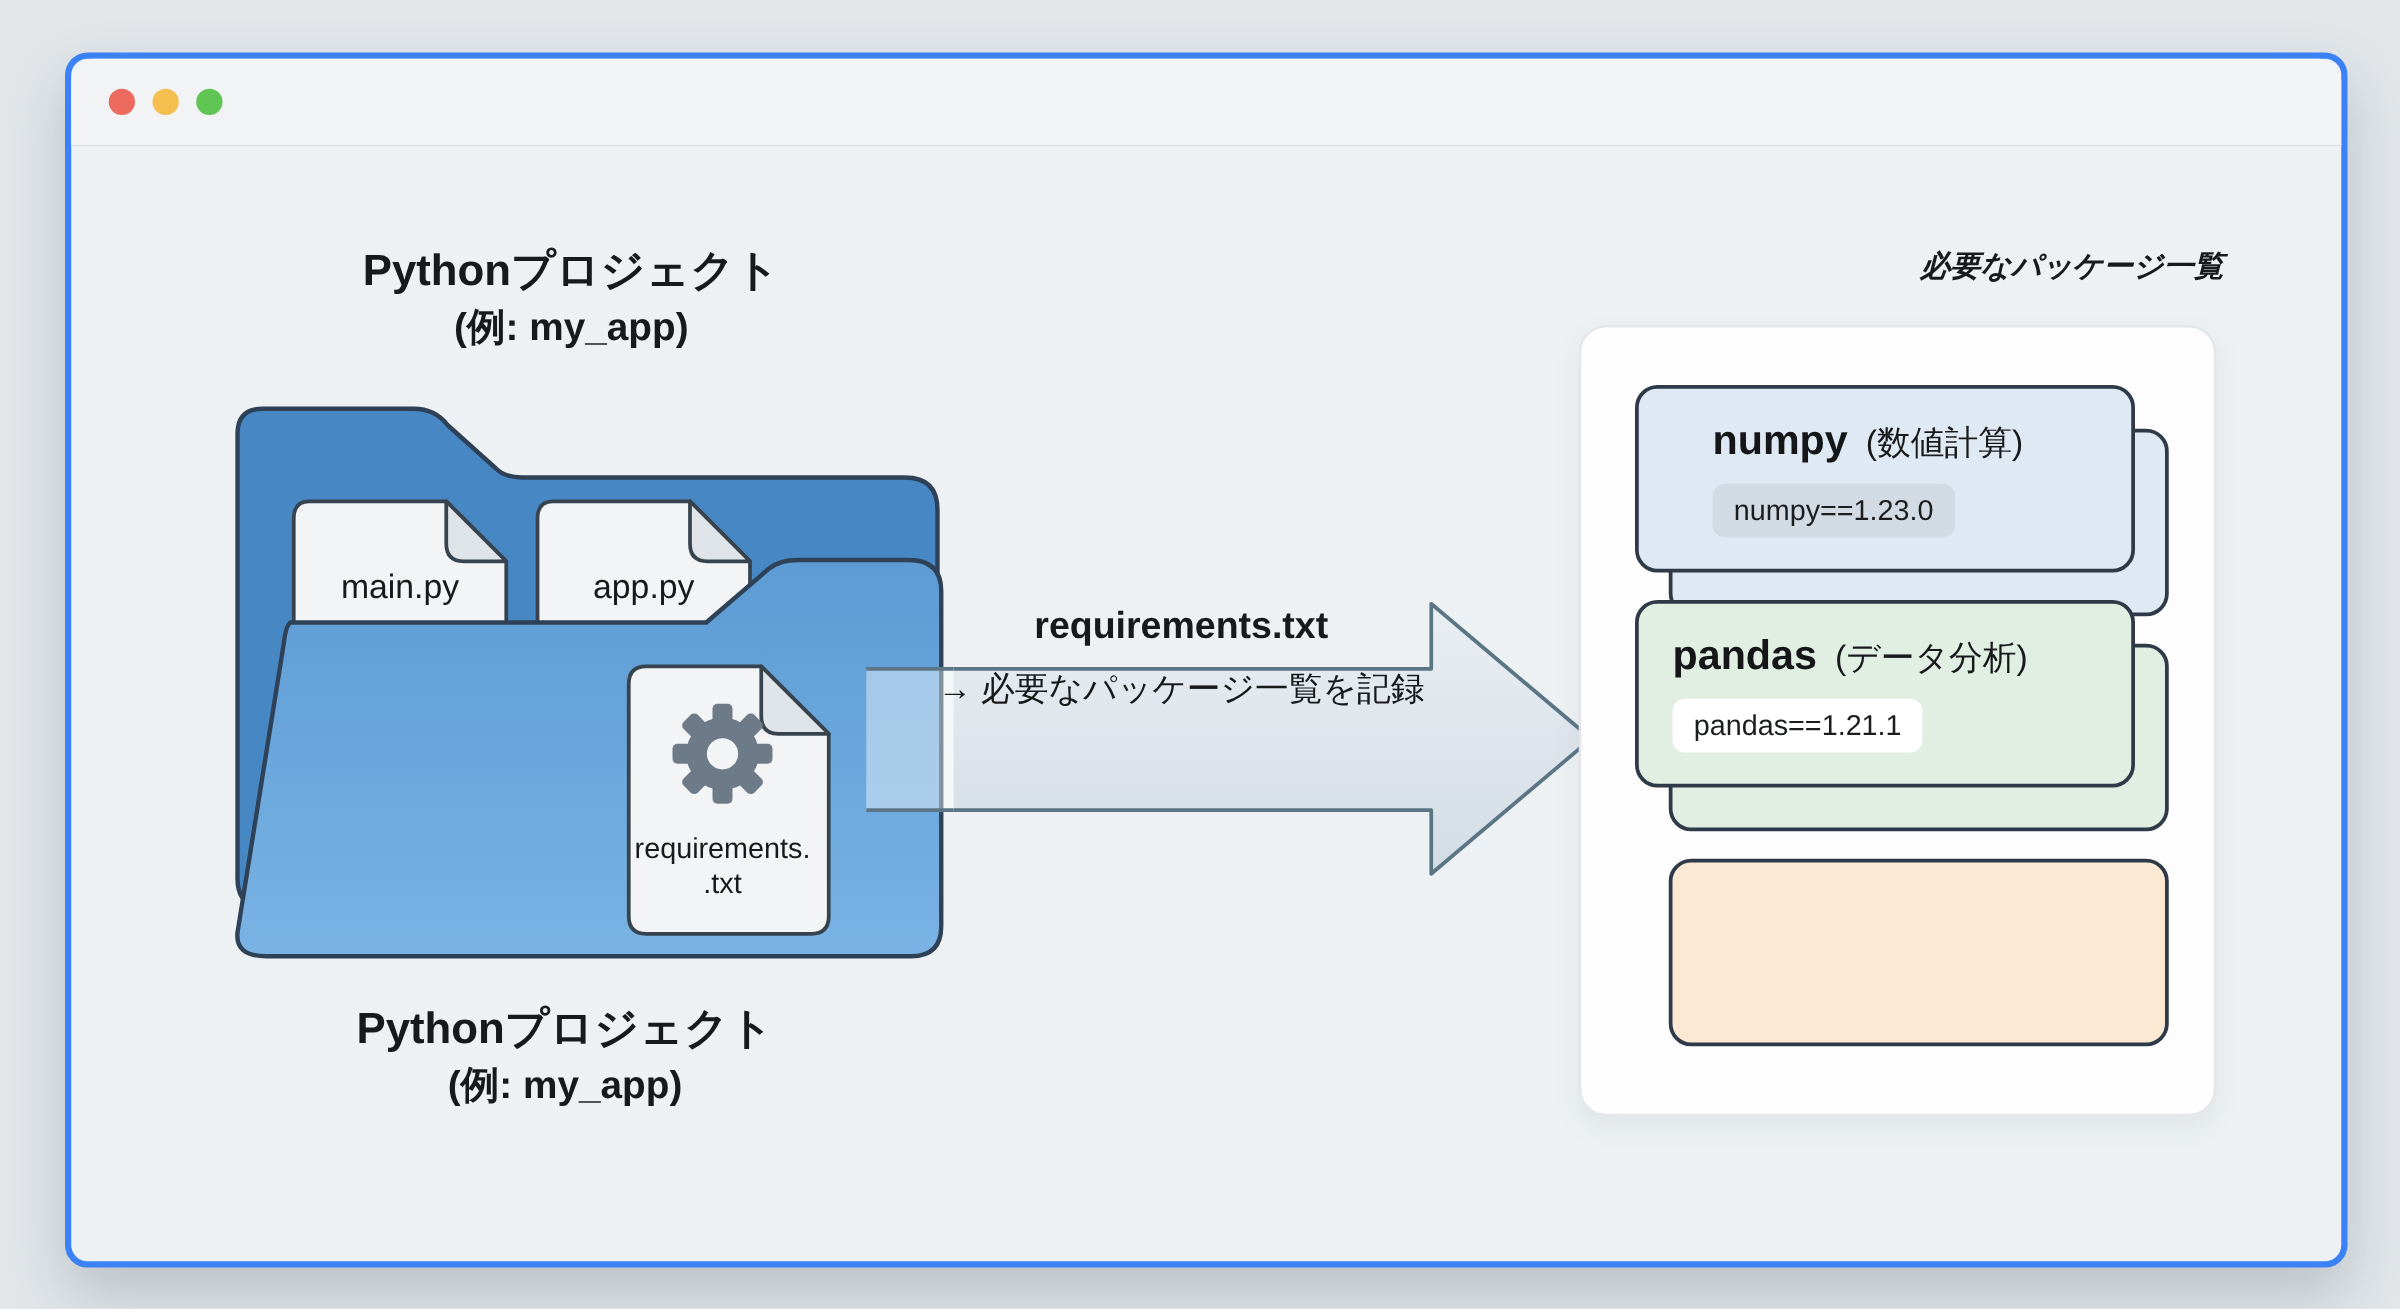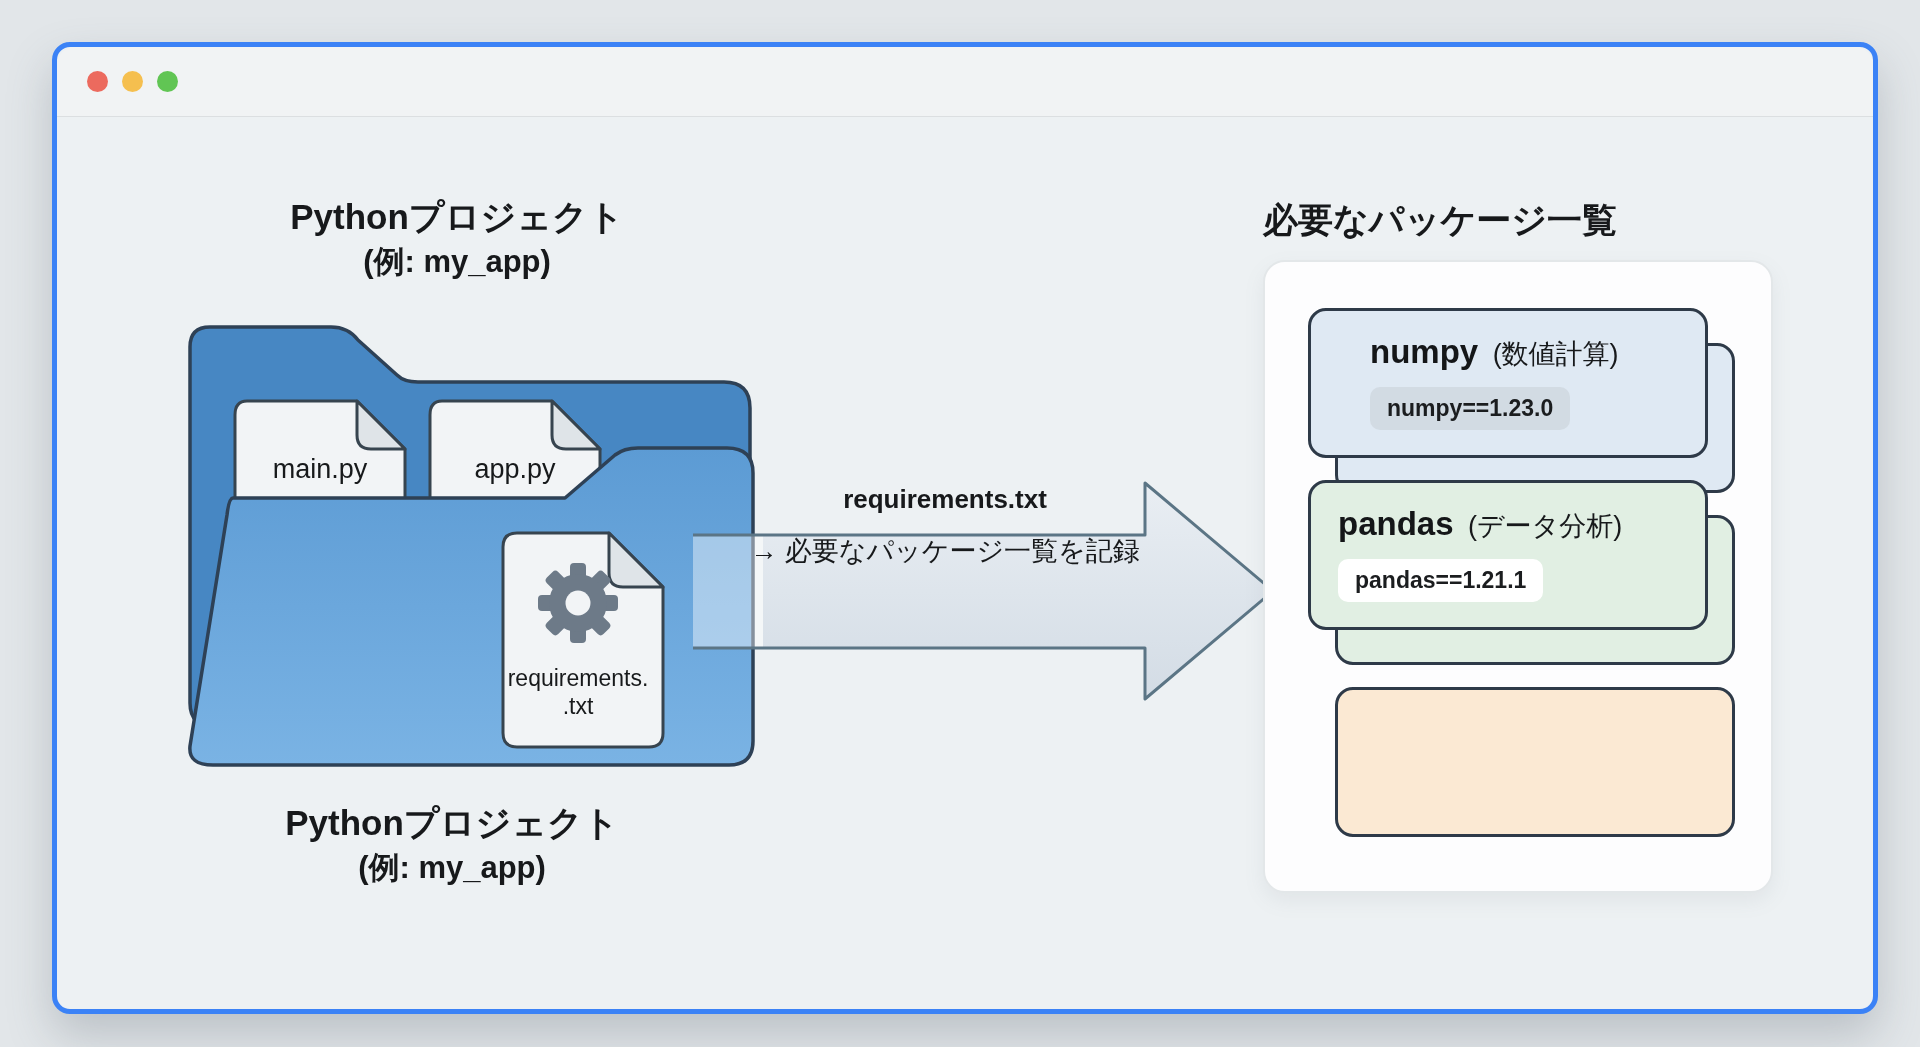--- a/index.html
+++ b/index.html
@@ -30,49 +30,49 @@
   .tb-top{left:150px;top:146px;width:500px;}
   .tb-bottom{left:145px;top:752px;width:500px;}
   .tb-line1{font-size:35px;font-weight:700;line-height:47px;}
   .tb-line2{font-size:31px;font-weight:600;line-height:44px;}
 
   .folder-svg{position:absolute;left:118px;top:258px;width:640px;height:500px;}
   .arrow-svg{position:absolute;left:628px;top:388px;width:600px;height:280px;}
 
   .arrow-label{
     position:absolute;left:668px;top:437px;width:440px;text-align:center;
-    font-size:26px;font-weight:600;
+    font-size:30px;font-weight:600;
   }
   .arrow-notes{
     position:absolute;left:648px;top:483px;width:480px;text-align:center;
     font-size:27px;font-weight:500;line-height:43px;
   }
 
   .panel-title{
-    position:absolute;left:1206px;top:150px;width:516px;text-align:left;
-    font-size:35px;font-weight:700;
+    position:absolute;left:1206px;top:150px;width:516px;text-align:right;
+    font-size:24px;font-weight:700;font-style:italic;
   }
   .panel{
     position:absolute;left:1206px;top:213px;width:510px;height:633px;
     background:#fdfdfe;border:2px solid #e3e7e9;border-radius:22px;
     box-shadow:0 8px 20px rgba(120,130,140,.10);box-sizing:border-box;
   }
   .card{
     position:absolute;width:400px;height:150px;box-sizing:border-box;
     border:3px solid #2e3a48;border-radius:18px;
   }
   .c-blue{background:#dfe9f3;padding-left:32px;}
   .c-green{background:#e1efe3;}
   .c-orange{background:#fbe9d3;}
   .card-inner{padding:22px 26px 0 27px;white-space:nowrap;}
   .card-title{font-size:33px;font-weight:700;color:#141618;}
   .card-desc{font-size:27px;font-weight:500;margin-left:10px;}
   .pill{
     display:inline-block;margin-top:15px;padding:8px 17px;border-radius:10px;
-    font-size:23px;font-weight:700;color:#1b1d1f;
+    font-size:23px;font-weight:400;color:#1b1d1f;
   }
   .p-blue{background:#d2dbe3;}
   .p-green{background:#ffffff;}
   .p-orange{background:#eeddc6;}
 
   .pos-numpy-back{left:70px;top:81px;}
   .pos-numpy-front{left:43px;top:46px;}
   .pos-pandas-back{left:70px;top:253px;}
   .pos-pandas-front{left:43px;top:218px;}
   .pos-requests-back{left:70px;top:425px;}

